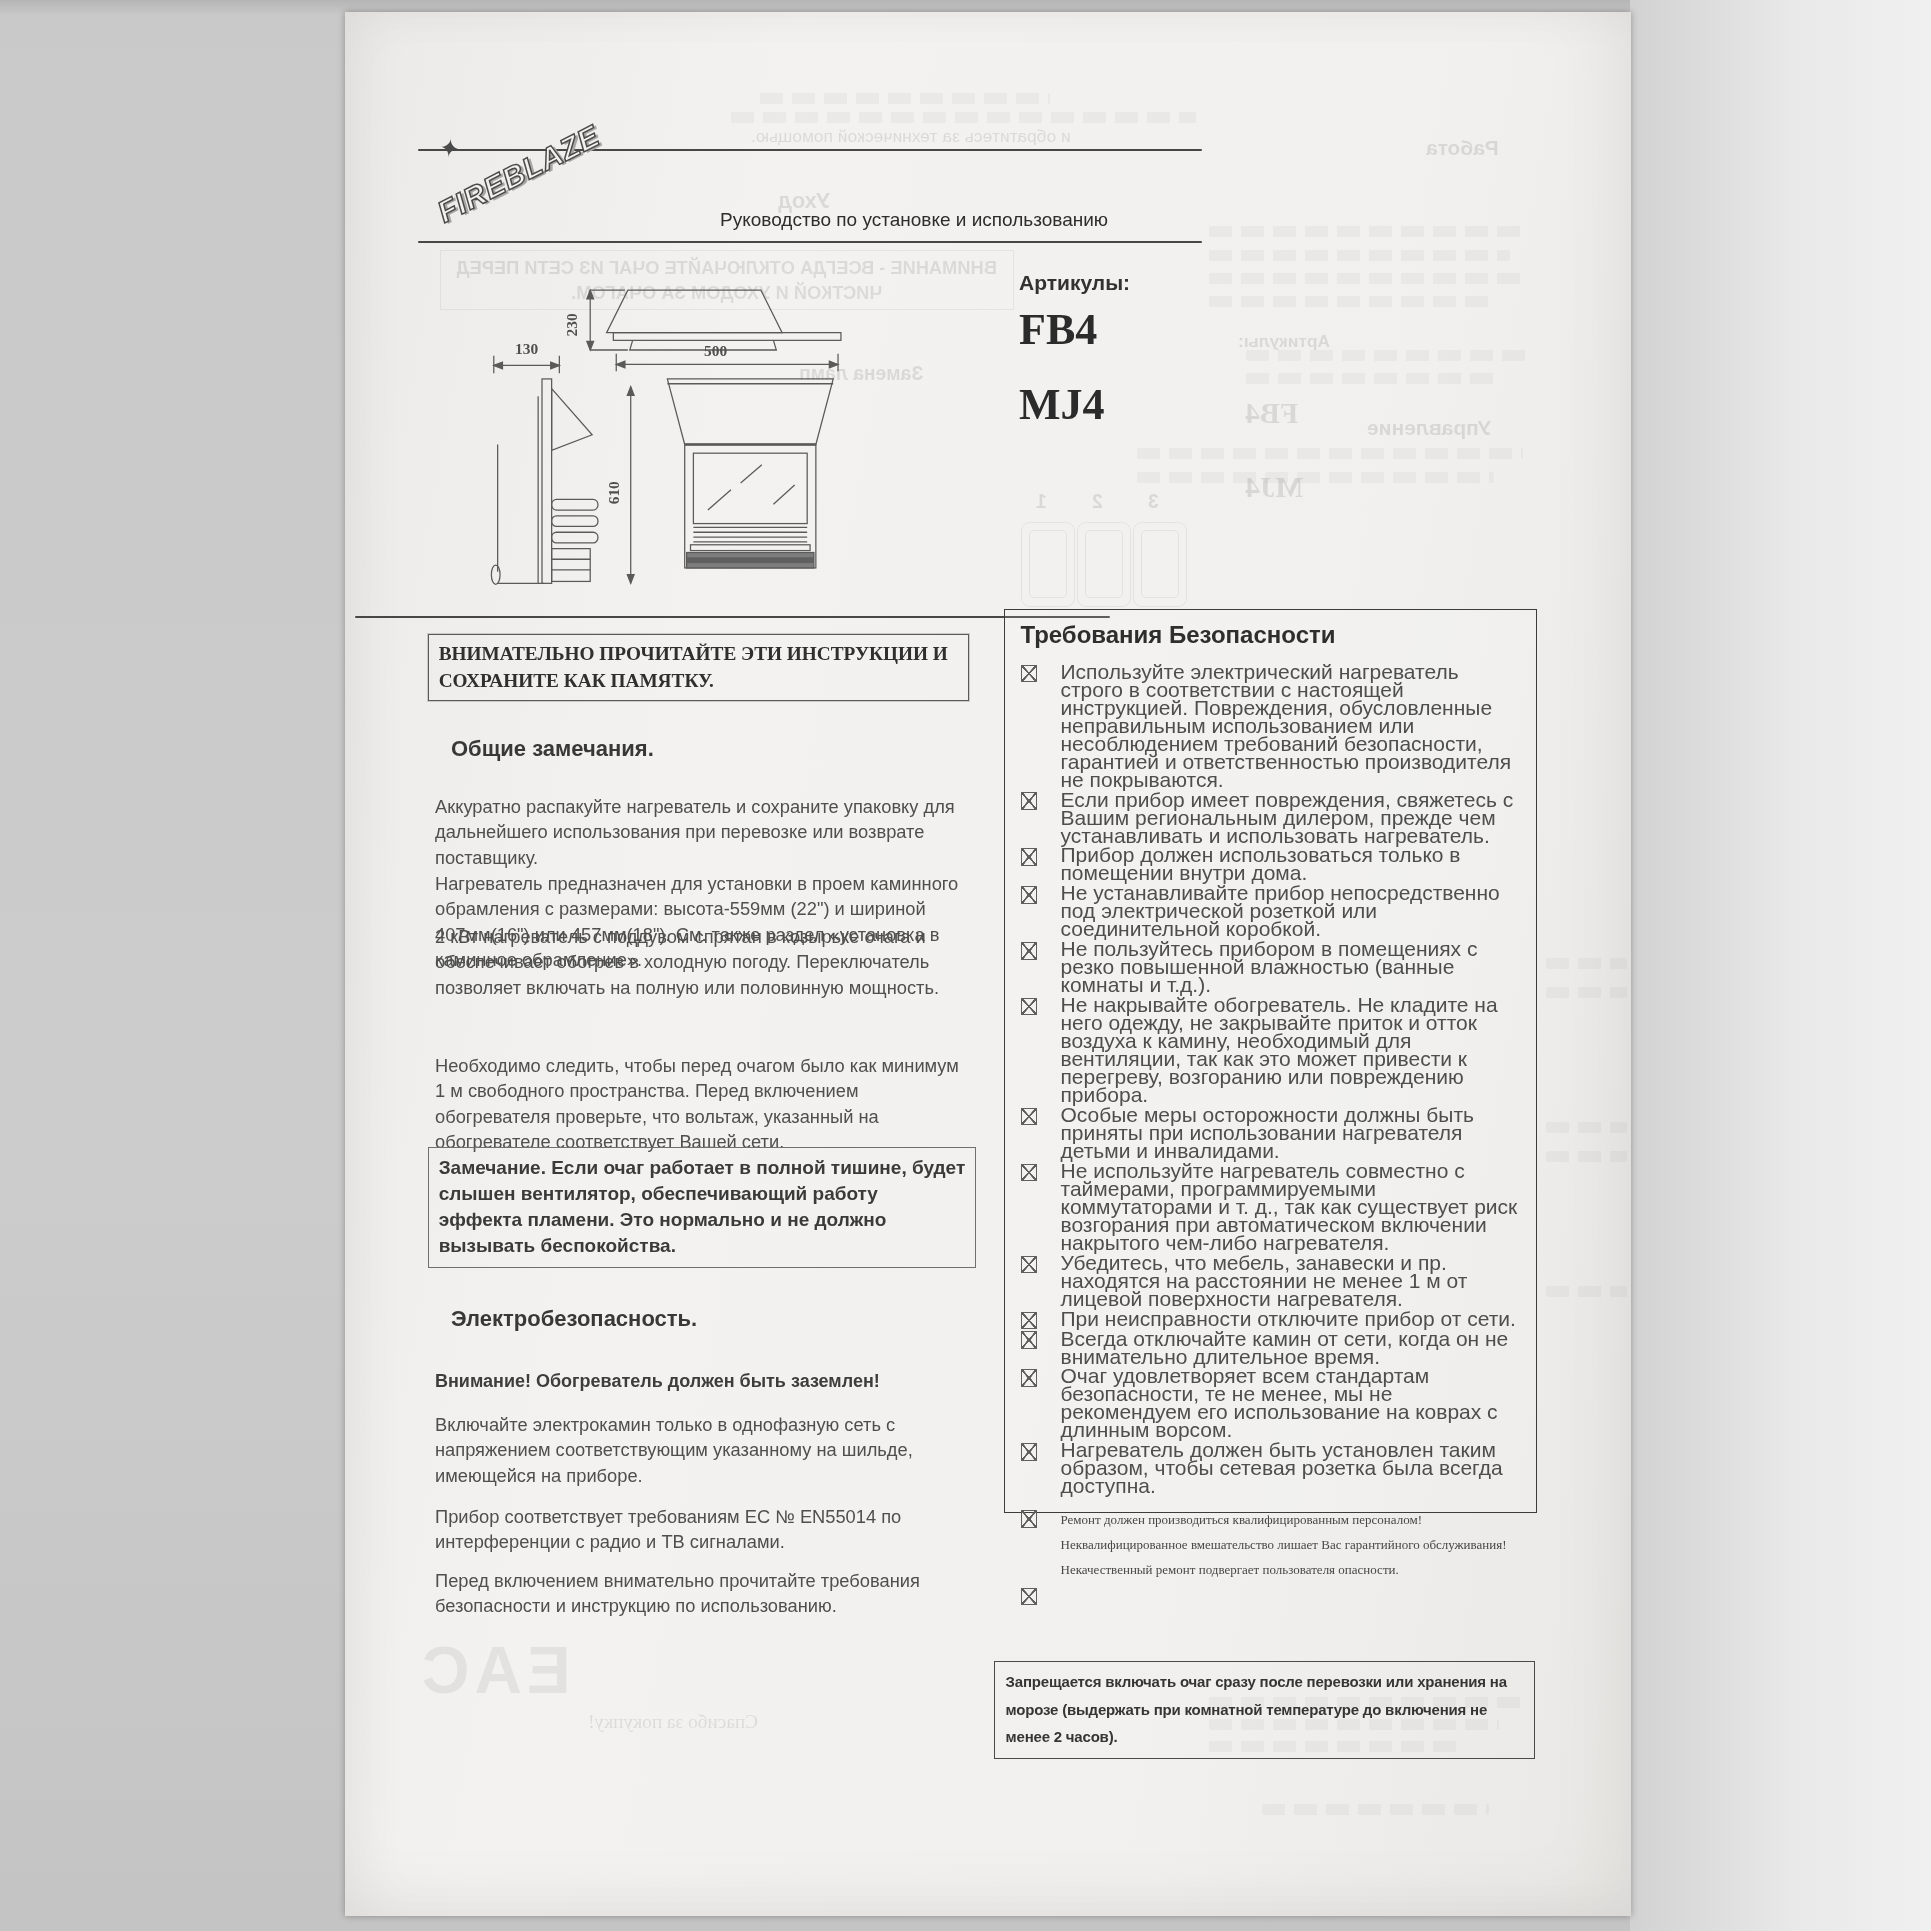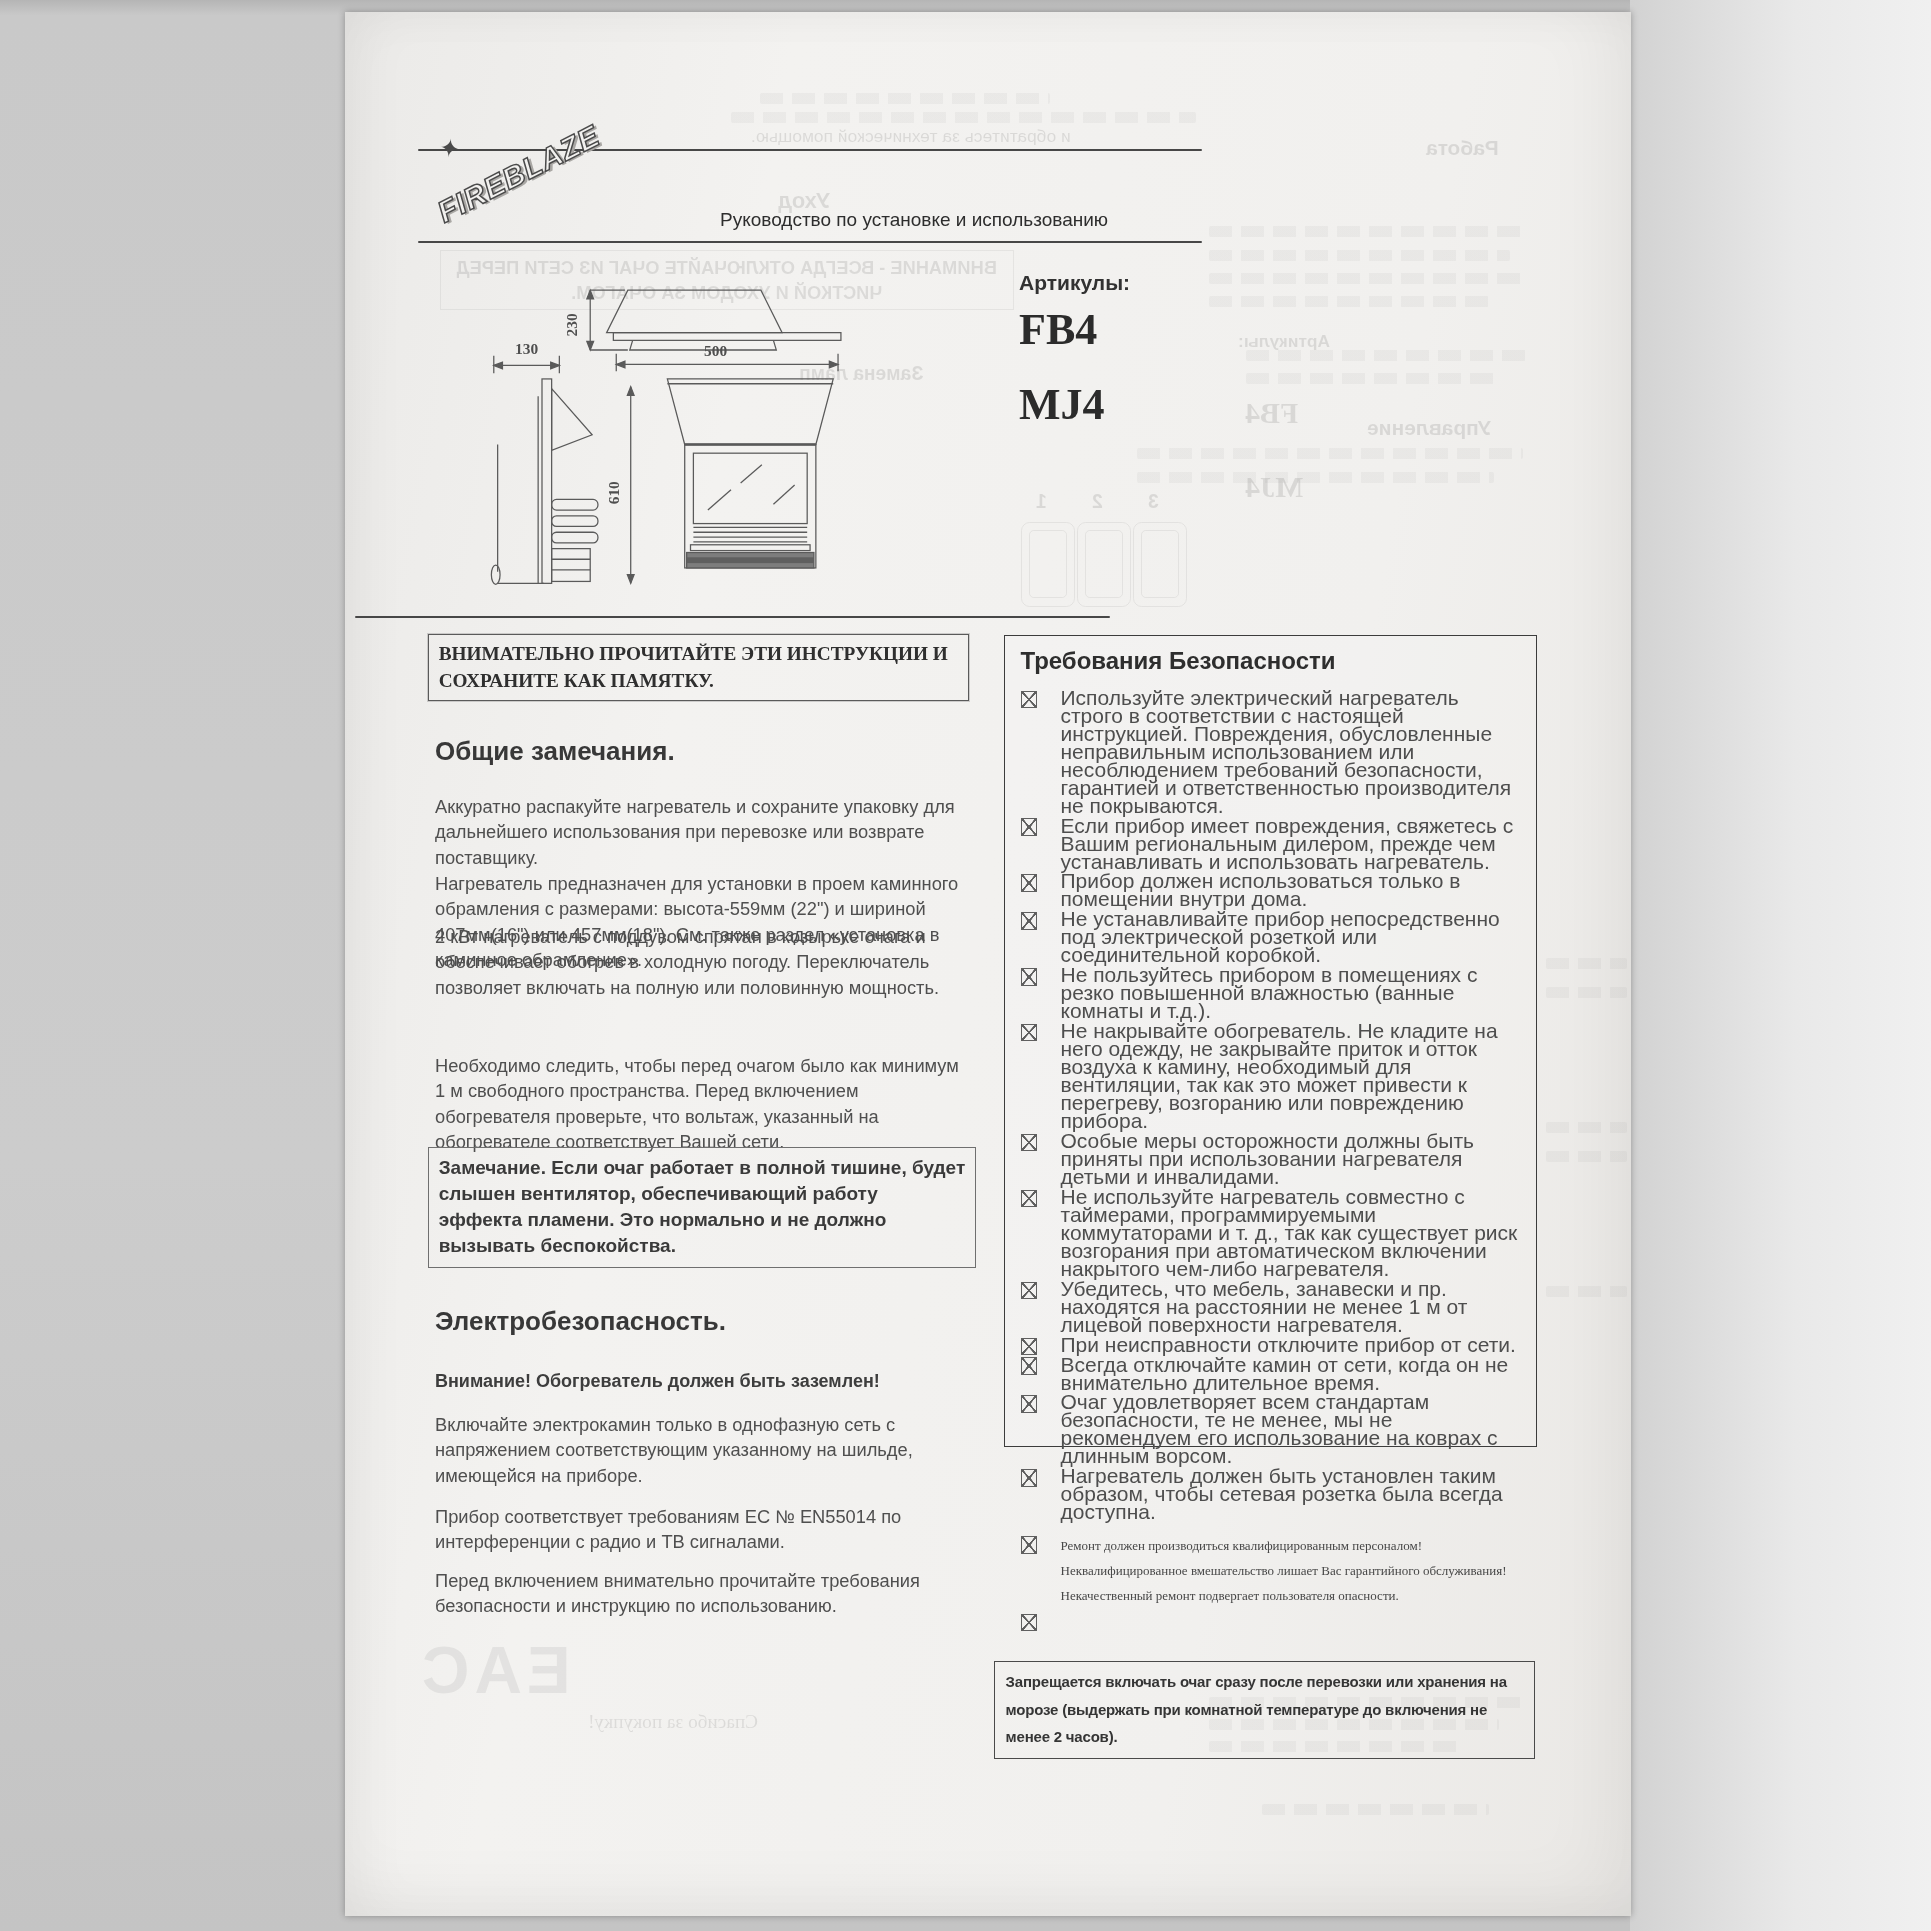--- a/index.html
+++ b/index.html
@@ -22,27 +22,27 @@
     color:#f2f1ef;-webkit-text-stroke:1.5px #4a4a4a;text-shadow:2.4px 2.4px 0 #a9a7a4;}
   .sparkle{position:absolute;left:94px;top:122px;font-size:25px;color:#4a4a4a;transform:rotate(8deg);}
   .doc-title{position:absolute;left:375px;top:197px;font-size:19px;font-weight:normal;color:#2d2d2d;}
   .articles-label{position:absolute;left:674px;top:259px;font-size:21px;font-weight:bold;color:#323232;}
   .article-code{position:absolute;left:674px;font-family:"Liberation Serif","DejaVu Serif",serif;
     font-weight:bold;font-size:44px;color:#2b2b2b;}
   
   .notice-box{position:absolute;left:83px;top:622px;width:541px;box-sizing:border-box;
     border:1px solid #5a5a5a;box-shadow:0 0 0 1px rgba(90,90,90,.25);padding:5.8px 9.7px;
     font-family:"Liberation Serif","DejaVu Serif",serif;font-weight:bold;font-size:19.3px;line-height:27px;color:#2f2f2f;}
-  .h-left{position:absolute;font-weight:bold;color:#383838;font-size:26px;}
+  .h-left{position:absolute;font-weight:bold;color:#383838;font-size:22px;margin-left:16px;}
   .para{position:absolute;width:533px;font-size:18.3px;line-height:25.6px;color:#4f4f4f;}
   .remark-box{position:absolute;left:83px;top:1135px;width:548px;box-sizing:border-box;
     border:1px solid #6f6f6f;padding:7.7px 9.7px;font-weight:bold;font-size:19px;line-height:26px;color:#3a3a3a;}
   .warn-line{position:absolute;left:90px;top:1359px;font-size:18px;font-weight:bold;color:#3d3d3d;}
   
-  .safety-box{position:absolute;left:659px;top:623px;width:533px;height:812px;box-sizing:border-box;
+  .safety-box{position:absolute;left:659px;top:597px;width:533px;height:904px;box-sizing:border-box;
     border:1.9px solid #3c3c3c;padding:9.7px 11.6px 0 13.5px;background:rgba(255,255,255,.12);}
   .safety-heading{font-size:24px;font-weight:bold;color:#2e2e2e;margin:1.9px 0 13.5px 1.9px;}
   .safety-list{margin:0;padding:0;list-style:none;}
   .safety-list li{position:relative;padding-left:42px;font-size:21px;line-height:18px;color:#4e4e4e;margin-bottom:1.9px;}
   .safety-list li.serif{font-family:"Liberation Serif","DejaVu Serif",serif;font-size:13px;line-height:24.6px;color:#474747;margin-top:13px;}
   .cb{position:absolute;left:2.9px;top:1.9px;width:13.5px;height:15.4px;border:1.4px solid #5f5f5f;
     background:
       linear-gradient(to top right,transparent 45%,#5f5f5f 46%,#5f5f5f 54%,transparent 55%),
       linear-gradient(to bottom right,transparent 45%,#5f5f5f 46%,#5f5f5f 54%,transparent 55%);}
   .cb-last{position:relative;display:inline-block;margin:3.9px 0 5.8px 2.9px;width:13.5px;height:15.4px;border:1.4px solid #5f5f5f;

